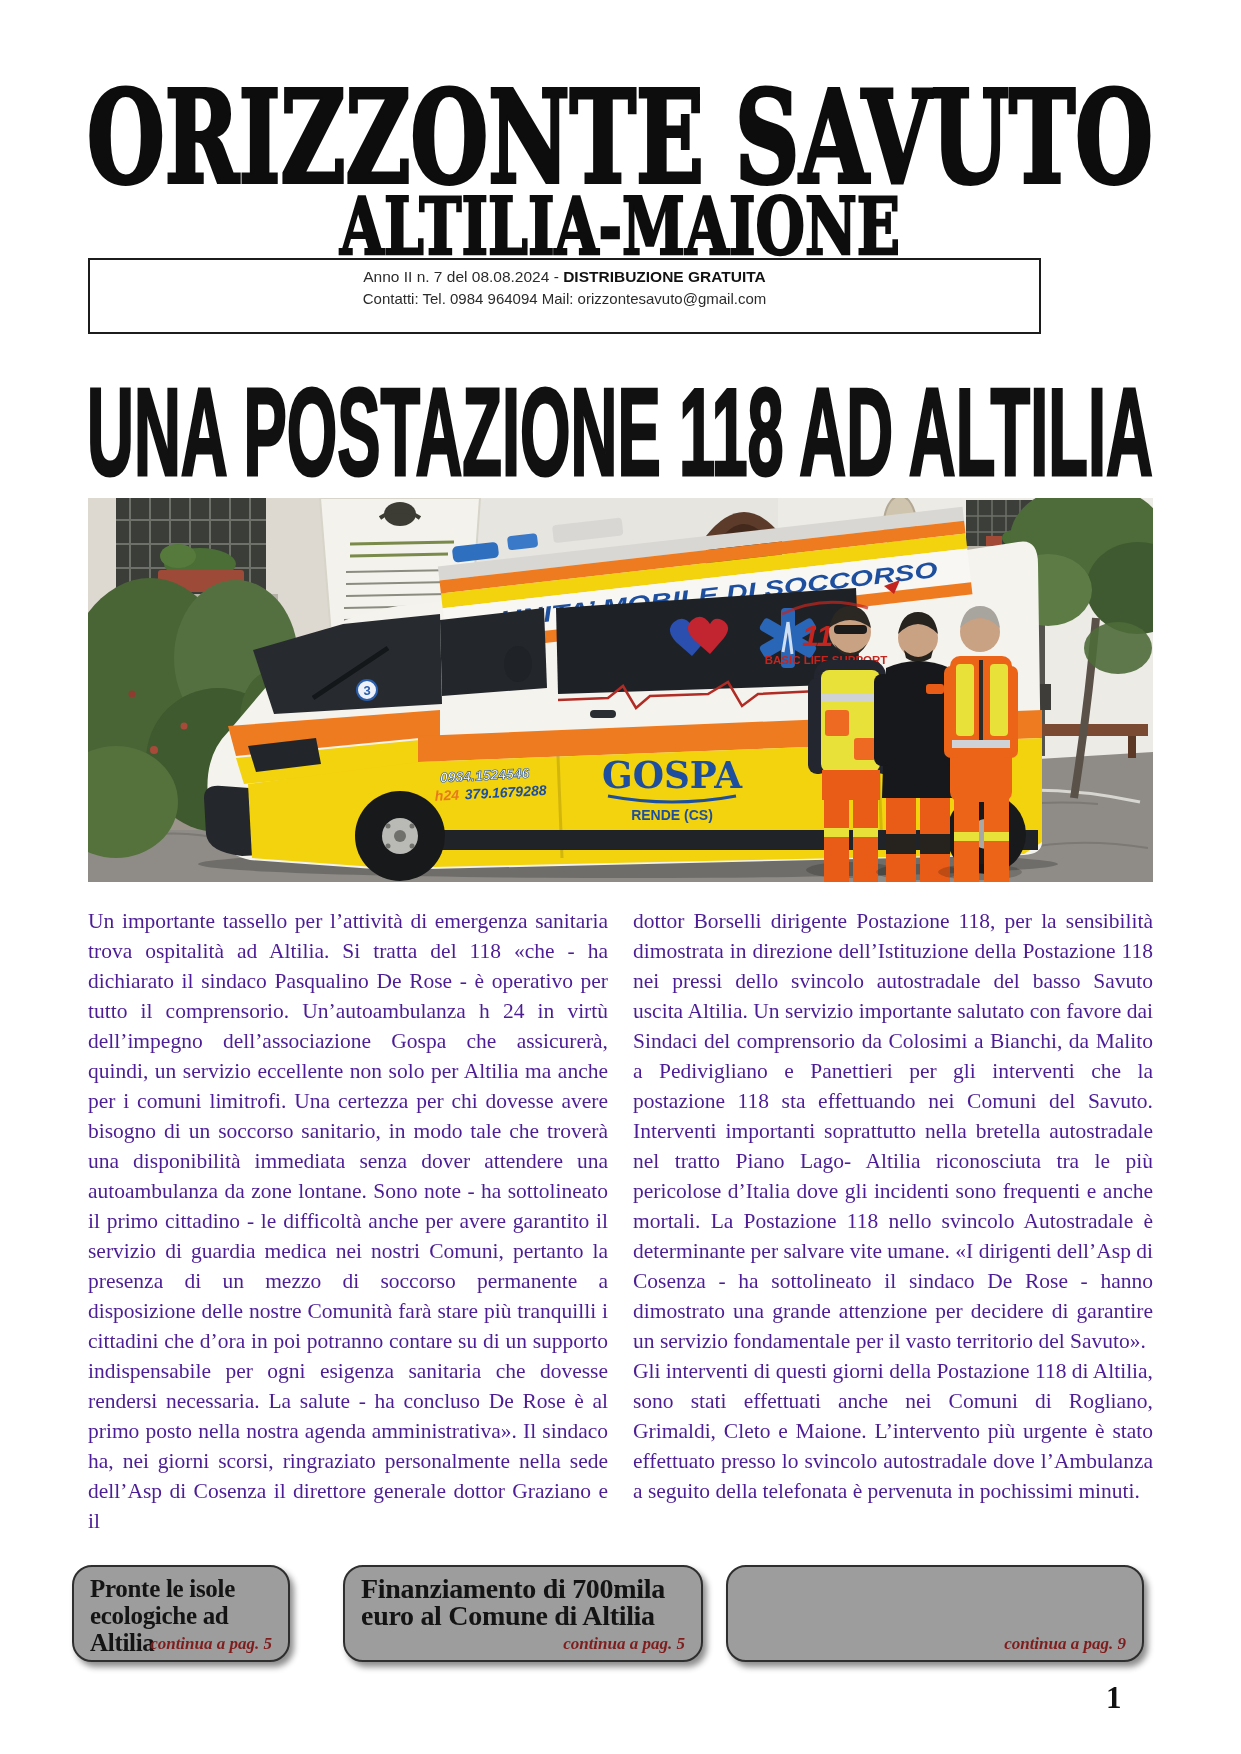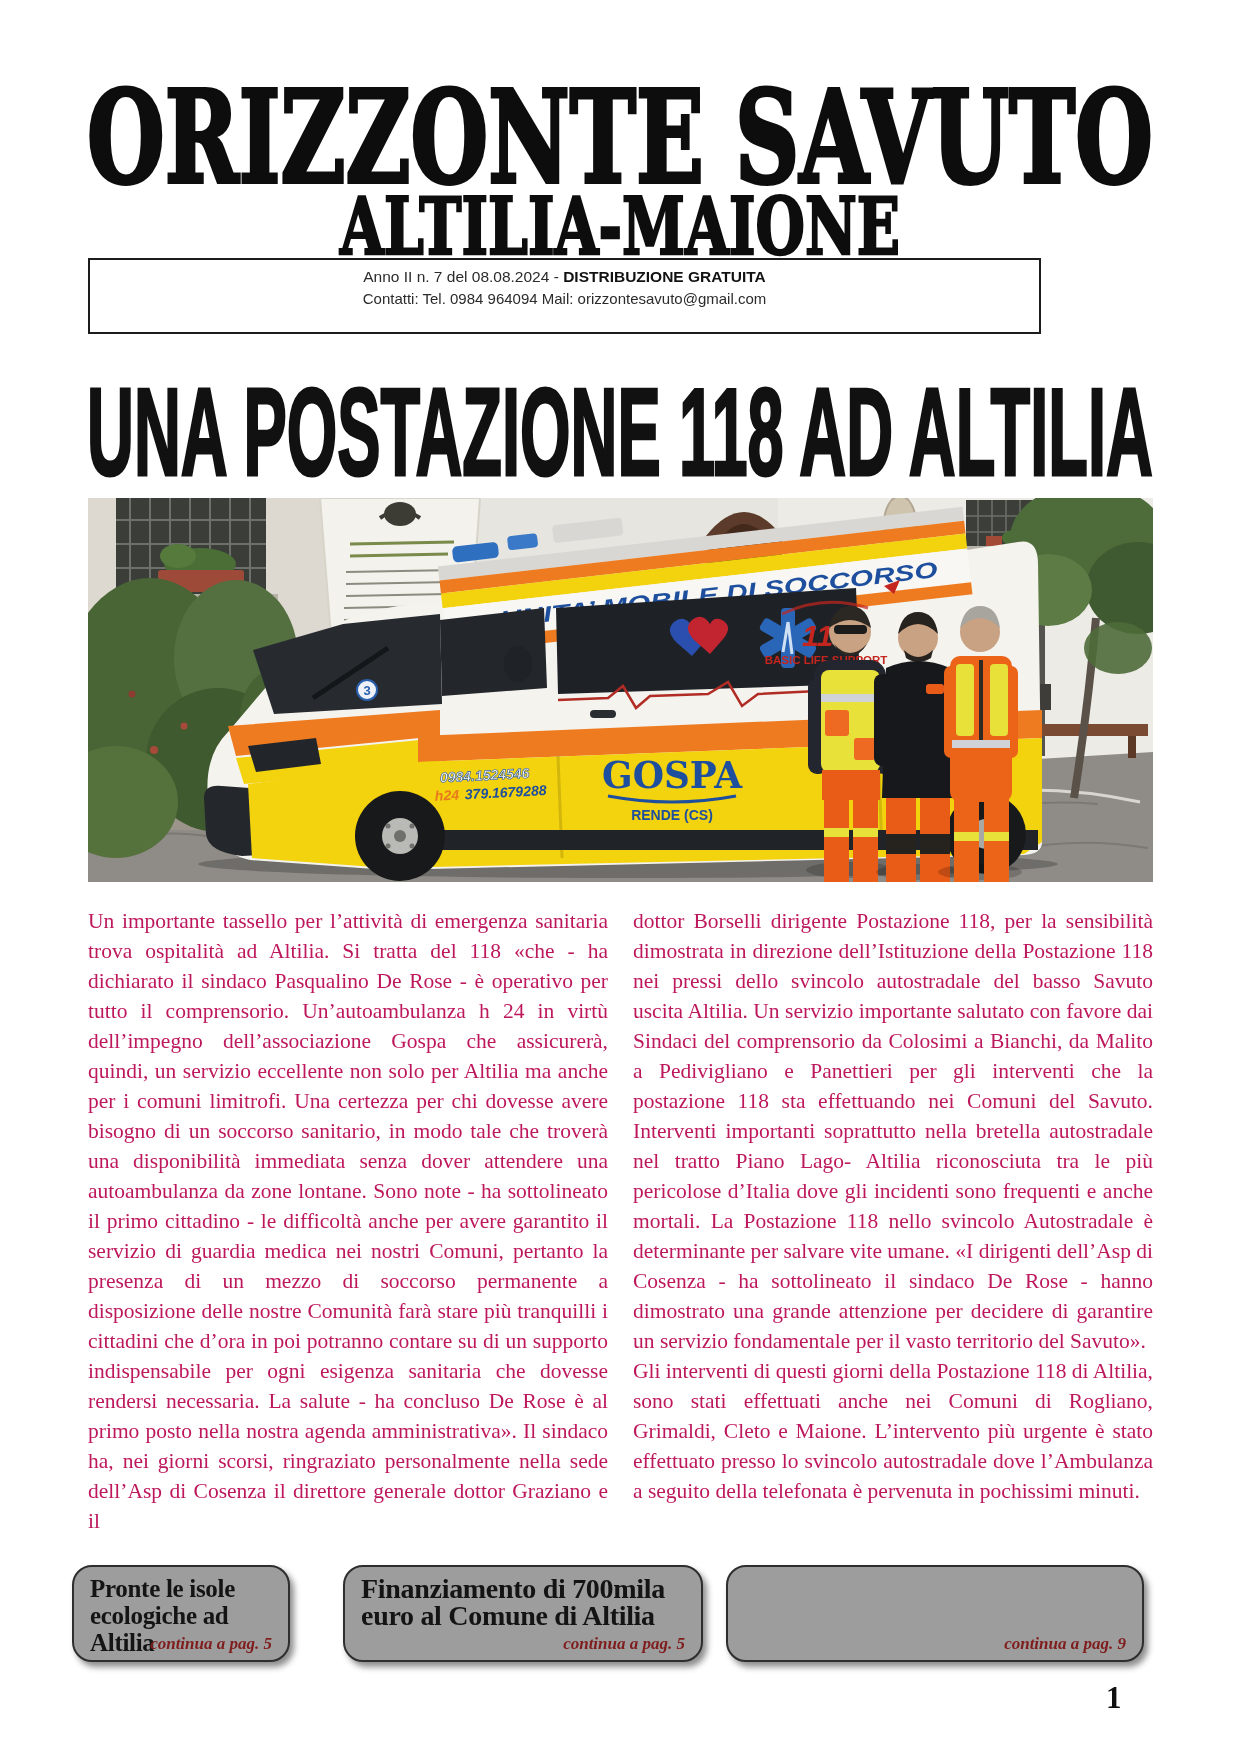--- a/index.html
+++ b/index.html
@@ -22,21 +22,21 @@
 
   
   .headline-svg{position:absolute;left:0;top:378px;}
   .headline-text{font-family:"Liberation Sans",sans-serif;font-weight:bold;fill:#111;stroke:#111;}
 
   
   .photo{position:absolute;left:88px;top:498px;width:1065px;height:384px;}
 
   
   .col{position:absolute;top:906px;width:520px;text-align:justify;
-       font-family:"Liberation Serif",serif;font-size:21.5px;line-height:30px;color:#be185d;}
+       font-family:"Liberation Serif",serif;font-size:21.5px;line-height:30px;color:#4c1d95;}
   .col p{margin:0;}
   .col-left{left:88px;}
   .col-right{left:633px;}
 
   
   .teaser{position:absolute;top:1565px;height:97px;box-sizing:border-box;background:#9d9d9d;
           border:2.5px solid #2e2e2e;border-radius:20px;padding:8px 14px 6px 16px;
           box-shadow:4px 5px 6px rgba(0,0,0,.45);overflow:hidden;}
   .teaser .t-title{font-family:"Liberation Serif",serif;font-weight:bold;color:#141414;
                    font-size:25px;line-height:27px;letter-spacing:-0.3px;}

